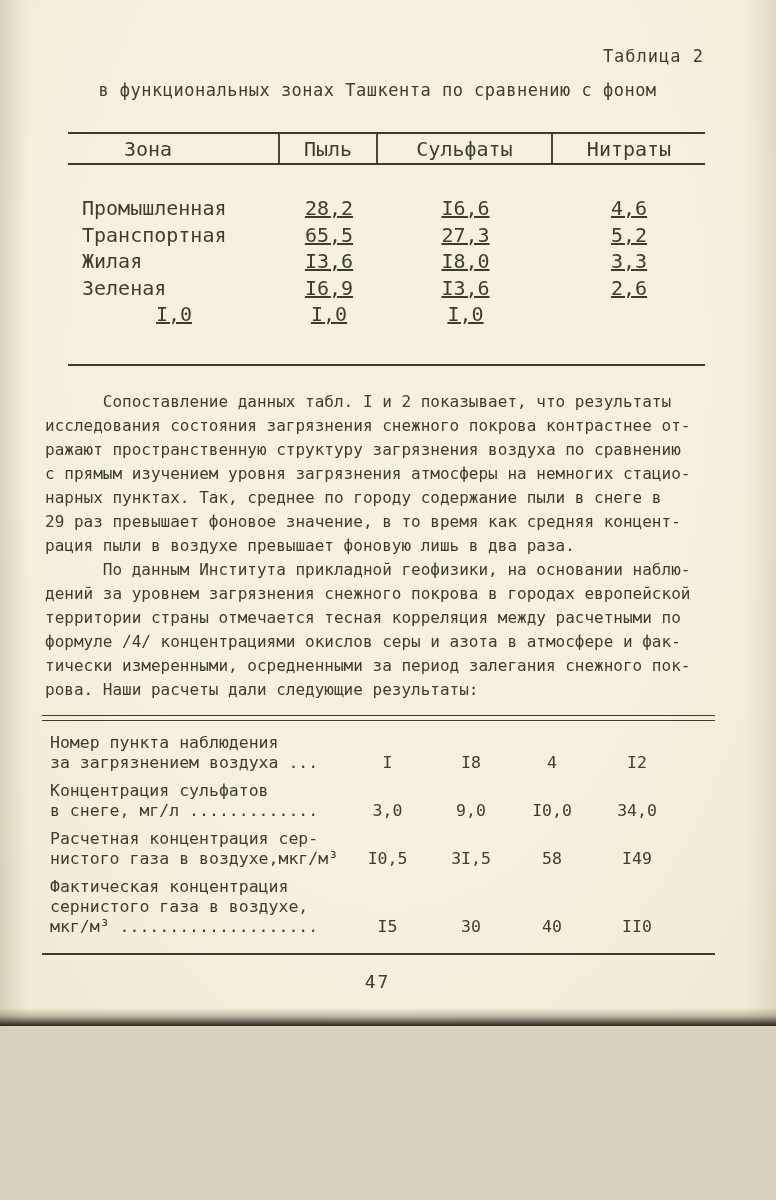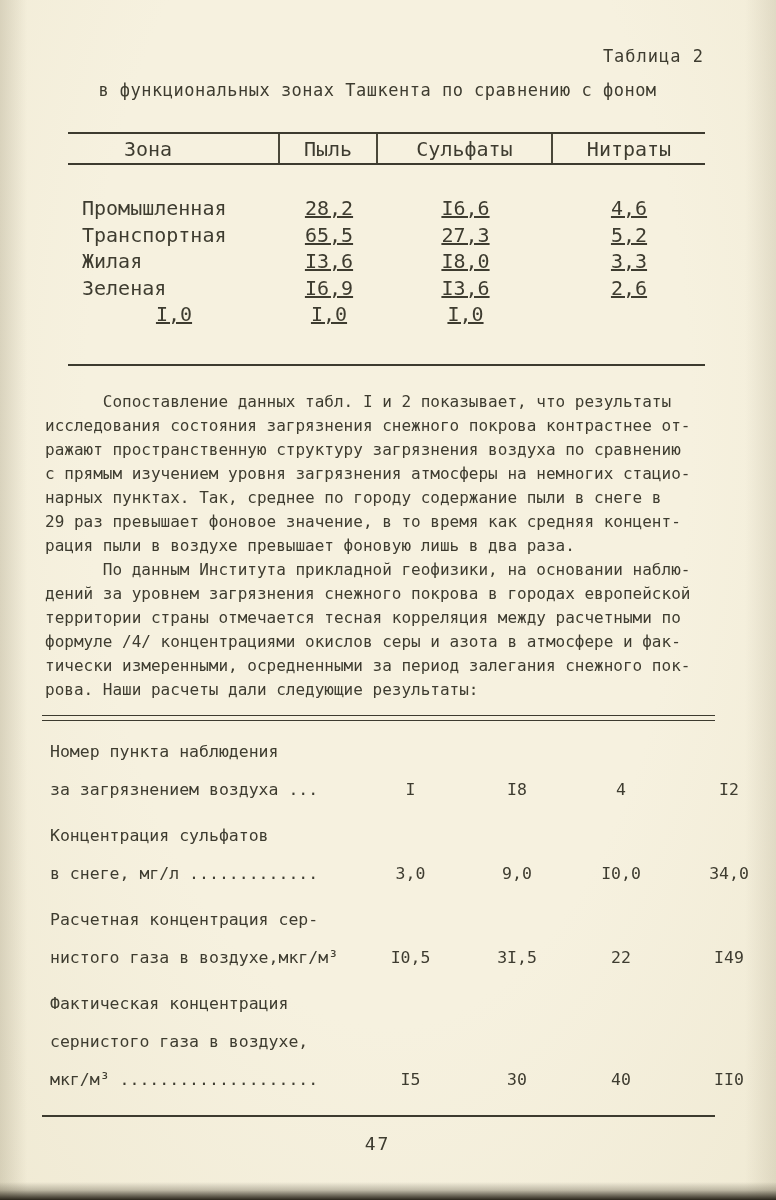--- a/index.html
+++ b/index.html
@@ -1,18 +1,18 @@
 <!DOCTYPE html>
 <html><head>
 <meta charset="utf-8">
 <style>
   html,body{margin:0;padding:0;background:#d8d2bd;}
   .page{
     position:relative;
-    width:776px;height:1200px;
+    width:776px;height:1026px;
     margin:0 auto;
     background:
       radial-gradient(ellipse at 50% 35%, #f6f1df 55%, #f0ead4 100%);
     font-family:"DejaVu Sans Mono", monospace;
     color:#3e3c30;
     overflow:hidden;
   }
   .page::before{
     content:"";position:absolute;inset:0;pointer-events:none;
     background:linear-gradient(90deg, rgba(110,100,70,.20), rgba(0,0,0,0) 3.5%,
@@ -58,21 +58,21 @@
   
   .table2{
     margin:13px 0 0 -3px;width:673px;
     font-size:16.5px;
     border-bottom:2px solid #3d3b2f;
   }
   .t2-toprule{height:4px;border-top:1.8px solid #3d3b2f;border-bottom:1.5px solid #3d3b2f;}
   .t2-body{padding:8px 0 12px;}
   .t2-row{
     display:grid;grid-template-columns:303px 85px 82px 80px 90px;
-    align-items:end;padding:4px 0;line-height:38px;gap:23px;
+    align-items:end;padding:4px 0;line-height:20px;
   }
   .t2-label{white-space:pre-wrap;padding-left:8px;}
   .t2-val{text-align:center;}
 
   .page-number{
     margin-top:16px;text-align:center;
     font-size:18px;letter-spacing:2px;
   }
 
   .edge-bottom{
@@ -165,21 +165,21 @@
           <div class="t2-val">3,0</div>
           <div class="t2-val">9,0</div>
           <div class="t2-val">I0,0</div>
           <div class="t2-val">34,0</div>
         </div>
         <div class="t2-row">
           <div class="t2-label">Расчетная концентрация сер-
 нистого газа в воздухе,мкг/м³</div>
           <div class="t2-val">I0,5</div>
           <div class="t2-val">3I,5</div>
-          <div class="t2-val">22</div>
+          <div class="t2-val">58</div>
           <div class="t2-val">I49</div>
         </div>
         <div class="t2-row">
           <div class="t2-label">Фактическая концентрация
 сернистого газа в воздухе,
 мкг/м³ ....................</div>
           <div class="t2-val">I5</div>
           <div class="t2-val">30</div>
           <div class="t2-val">40</div>
           <div class="t2-val">II0</div>

